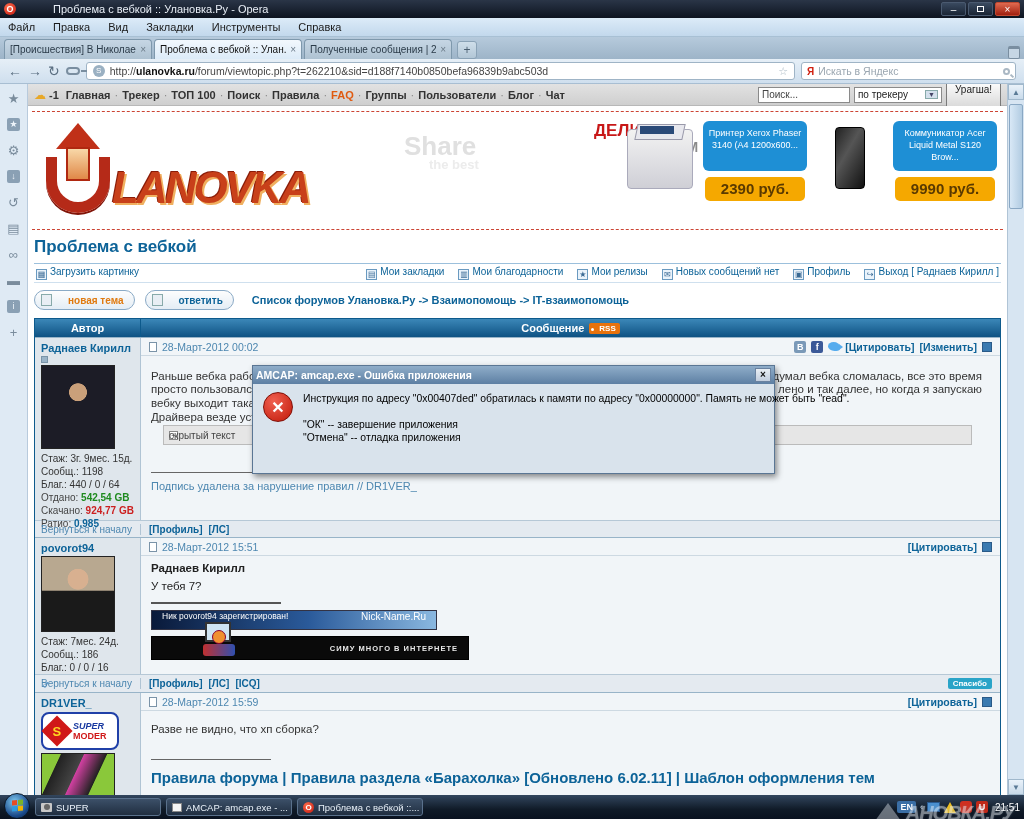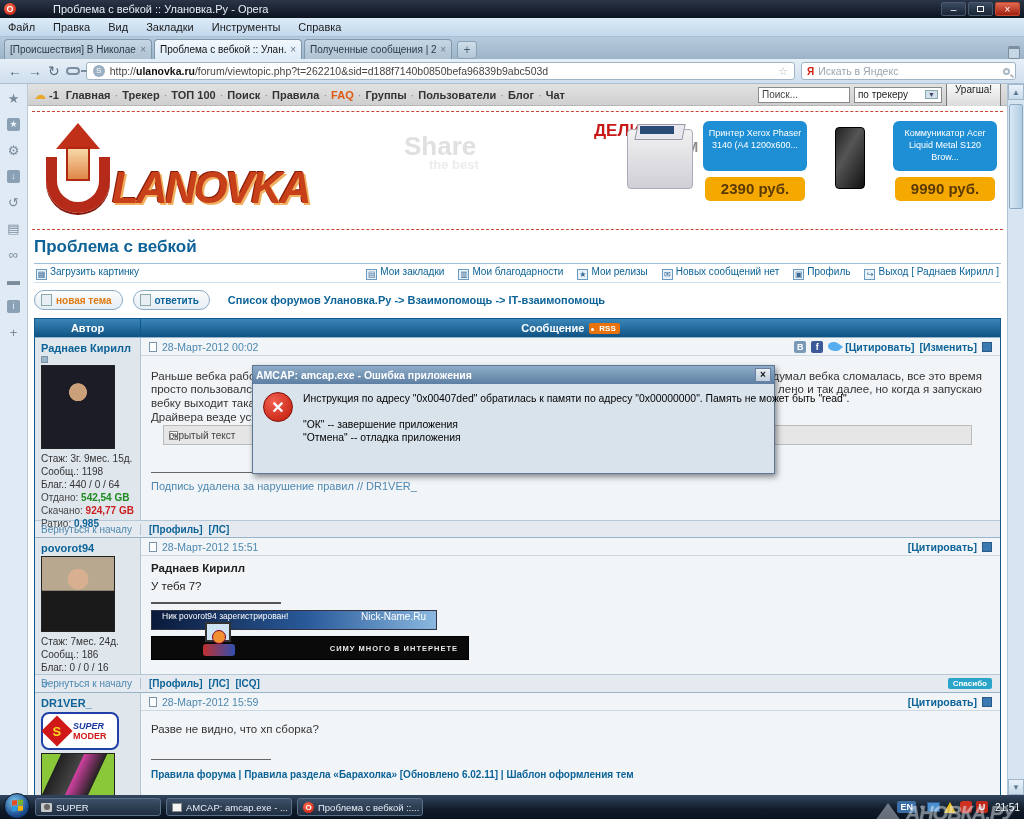--- a/index.html
+++ b/index.html
@@ -89,21 +89,21 @@
   .adbox{width:104px;min-height:50px;background:#1e8fd5;border-radius:6px;color:#fff;font-size:9px;text-align:center;padding:6px 4px;line-height:12px;}
   .price{width:100px;height:24px;background:#f5a800;border-radius:5px;color:#5a3a00;font-size:15px;font-weight:bold;text-align:center;line-height:24px;}
 
   #userbar{margin:6px 6px 0;height:20px;border-top:1px solid #9cc0dc;border-bottom:1px solid #cfe0ee;display:flex;align-items:center;font-size:10px;color:#0d6398;padding:0 2px;}
   .ib{display:inline-block;width:11px;height:11px;border:1px solid #6a9ac0;background:#eaf3fb;color:#3a6a94;font-size:8px;text-align:center;line-height:10px;margin-right:3px;vertical-align:-2px;}
   #userbar .right{margin-left:auto;display:flex;gap:14px;}
   #userbar a{color:#0d6398;text-decoration:none;white-space:nowrap;}
 
   #topictitle{margin:7px 6px 0;font-size:17px;font-weight:bold;color:#0d6398;}
   #actions{margin:7px 6px 0;display:flex;align-items:center;gap:10px;}
-  .pill{height:20px;border:1px solid #8aaac6;border-radius:10px;background:linear-gradient(#fdfdfd,#e4edf5);display:flex;align-items:center;gap:4px;padding:0 10px 0 6px;font-size:10px;font-weight:bold;}
+  .pill{height:20px;border:1px solid #8aaac6;border-radius:10px;background:linear-gradient(#fdfdfd,#e4edf5);display:flex;align-items:center;gap:16px;padding:0 10px 0 6px;font-size:10px;font-weight:bold;}
   .pill .pi{width:11px;height:12px;background:#e8eef4;border:1px solid #8aa;}
   .pill.new span{color:#e07a10;}
   .pill.reply span{color:#0d6398;}
   .crumb{font-size:11px;font-weight:bold;color:#0d6398;margin-left:8px;}
 
   
   #ftable{margin:8px 6px 0;border:1px solid #0d5a8c;}
   #thead{height:18px;display:flex;background:linear-gradient(#3b87b8,#0e5283);color:#fff;font-size:11px;font-weight:bold;}
   #thead .a{width:106px;text-align:center;line-height:18px;border-right:1px solid #0d5a8c;}
   #thead .m{flex:1;display:flex;align-items:center;justify-content:center;gap:5px;}
@@ -162,21 +162,21 @@
   .banner1 .r{margin-left:auto;font-family:"Liberation Sans",sans-serif;font-size:10px;}
   .banner2{position:absolute;left:10px;top:80px;width:318px;height:24px;background:#0a0a0a;border:1px solid #000;color:#e8e8e8;display:flex;align-items:center;justify-content:flex-end;padding:0 10px;font-size:7.5px;font-weight:bold;letter-spacing:1px;}
   .figure{position:absolute;left:58px;top:66px;width:40px;height:40px;z-index:2;}
   .fig-tv{position:absolute;left:6px;top:0;width:26px;height:20px;background:#cfe4f2;border:2px solid #333;}
   .fig-head{position:absolute;left:13px;top:8px;width:14px;height:14px;border-radius:50%;background:#f09030;border:1px solid #803;}
   .fig-body{position:absolute;left:4px;top:22px;width:32px;height:12px;background:linear-gradient(90deg,#c03030,#3050b0);border-radius:3px;}
 
   .p3body{position:relative;height:86px;font-size:11.5px;color:#333;}
   .p3txt{position:absolute;left:10px;top:12px;}
   .sigline3{position:absolute;left:10px;top:48px;width:120px;border-top:1px solid #666;}
-  .p3sig{position:absolute;left:10px;top:58px;color:#0d6398;font-weight:bold;font-size:10px;white-space:nowrap;text-align:right;}
+  .p3sig{position:absolute;left:10px;top:58px;color:#0d6398;font-weight:bold;font-size:15px;white-space:nowrap;text-align:right;}
 
   
   #dialog{position:absolute;left:252px;top:365px;width:523px;height:109px;background:#d9e3ec;border:1px solid #5a7694;box-shadow:2px 3px 6px rgba(0,0,0,.45);z-index:50;}
   .dtitle{height:18px;background:linear-gradient(#8fadc9,#5d7fa3);display:flex;align-items:center;padding:0 3px;color:#fff;font-size:10.5px;font-weight:bold;}
   .dclose{margin-left:auto;width:16px;height:14px;background:linear-gradient(#e8eef4,#c2cede);border:1px solid #6a82a0;color:#111;font-size:10px;font-weight:bold;text-align:center;line-height:12px;}
   .dbody{display:flex;padding:8px 10px 0;gap:10px;}
   .derr{width:30px;height:30px;border-radius:50%;background:radial-gradient(circle at 35% 30%,#f06050,#c01808);border:1px solid #801008;color:#fff;font-size:16px;font-weight:bold;text-align:center;line-height:29px;flex:none;}
   .dtext{font-size:10.4px;color:#000;line-height:13px;}
   .dtext .msg{white-space:nowrap;}
   .dtext .opt{margin-top:13px;}

